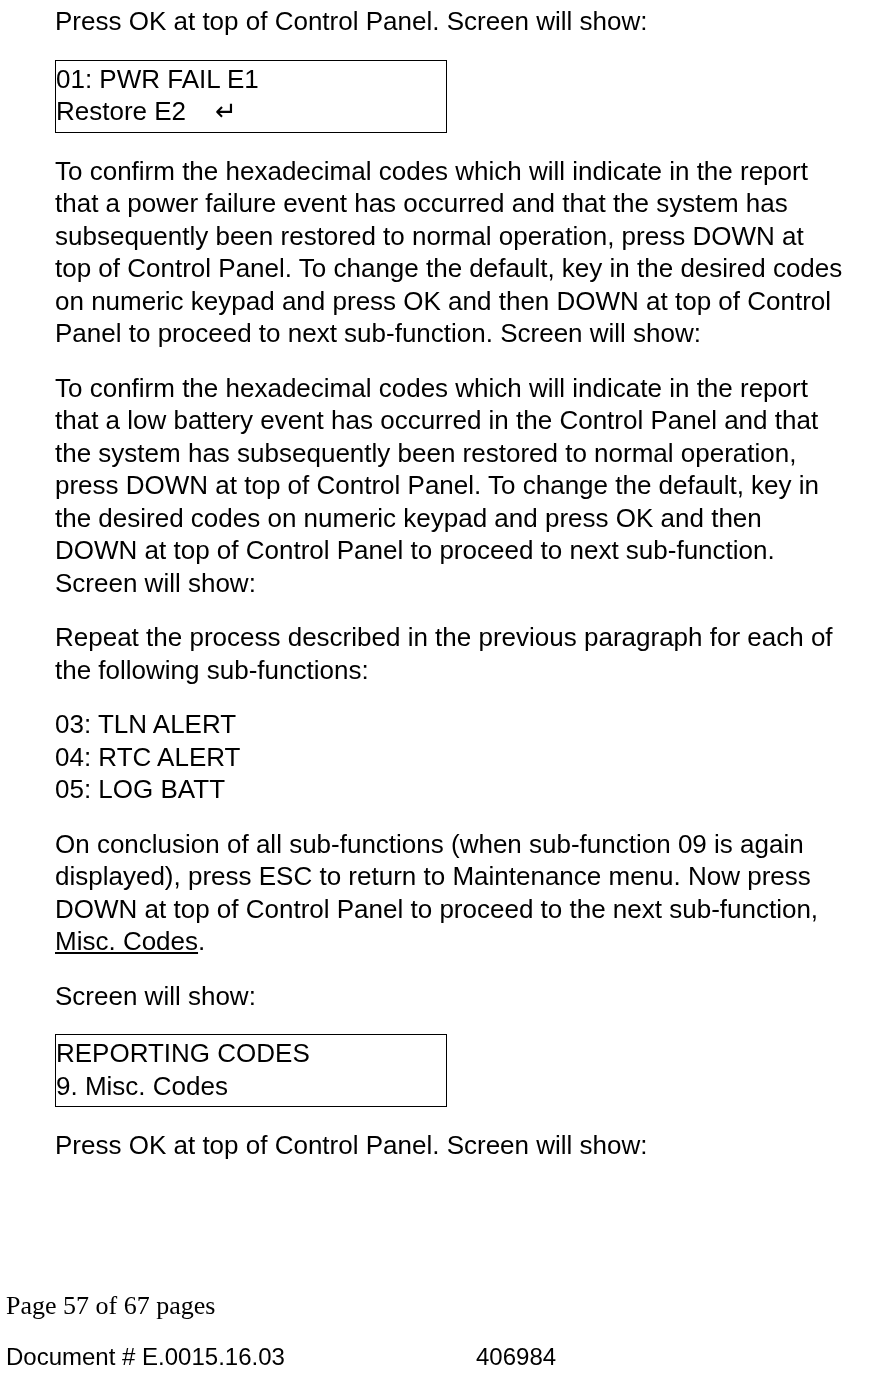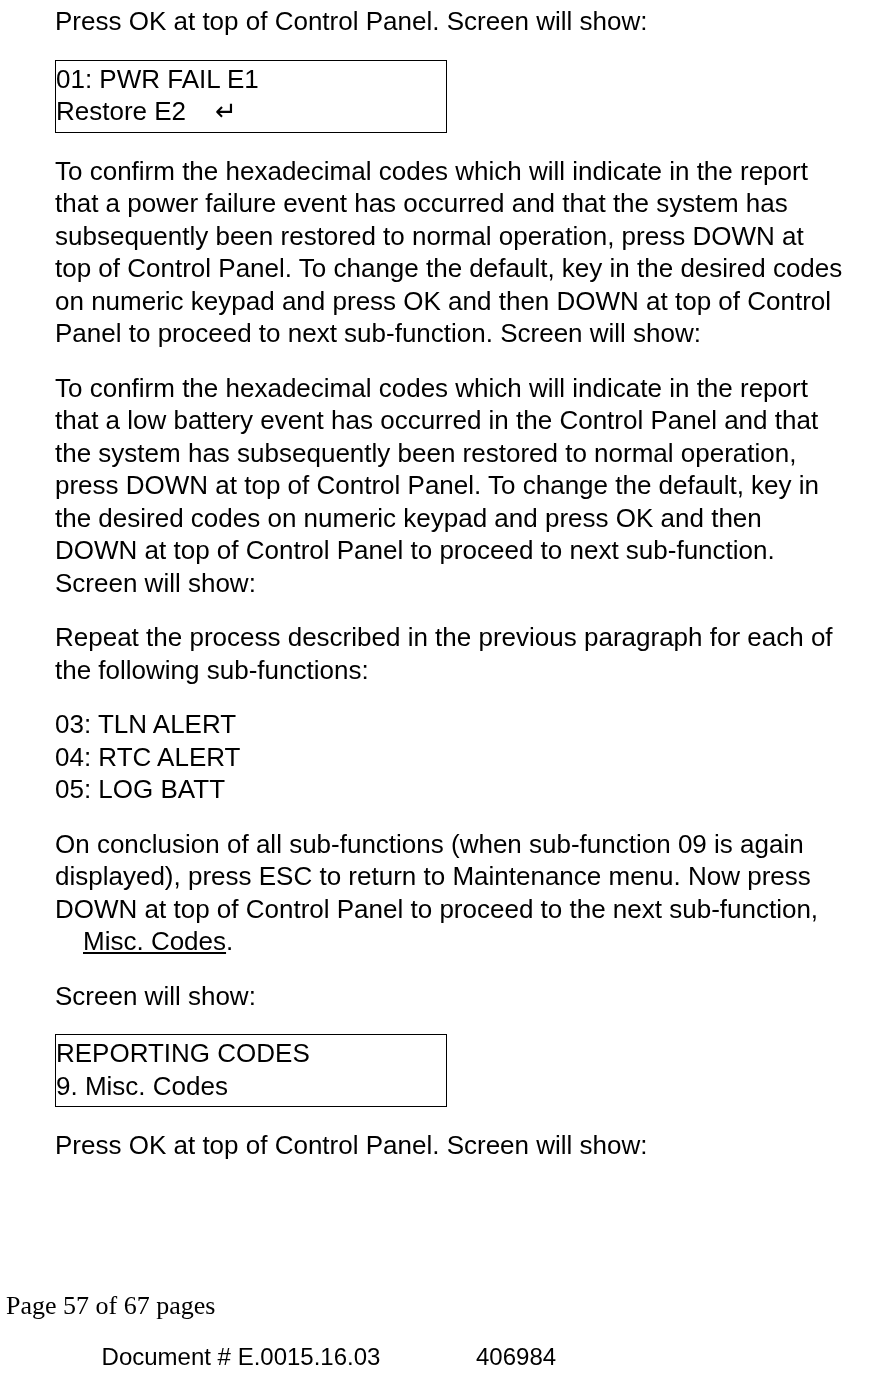--- a/index.html
+++ b/index.html
@@ -36,21 +36,20 @@
   .lcd-line {
     white-space: pre;
   }
   .subfn-list {
     font-size: 26px;
     line-height: 1.25;
     margin: 22px 0;
   }
   .underline {
     text-decoration: underline;
-    margin-left: 28px;
   }
   .footer {
     position: absolute;
     left: 6px;
     right: 40px;
     bottom: 20px;
   }
   .footer-page {
     font-family: "Times New Roman", Times, serif;
     font-size: 26px;
@@ -58,21 +57,20 @@
   }
   .footer-doc {
     font-family: Arial, Helvetica, sans-serif;
     font-size: 24px;
   }
   .footer-doc-row {
     display: flex;
   }
   .footer-doc-left {
     width: 470px;
-    text-align: center;
   }
 </style>
 </head>
 <body>
 
 <div class="page">
 
   <div class="body-text intro">Press OK at top of Control Panel. Screen will show:</div>
 
   <div class="lcd-box">

